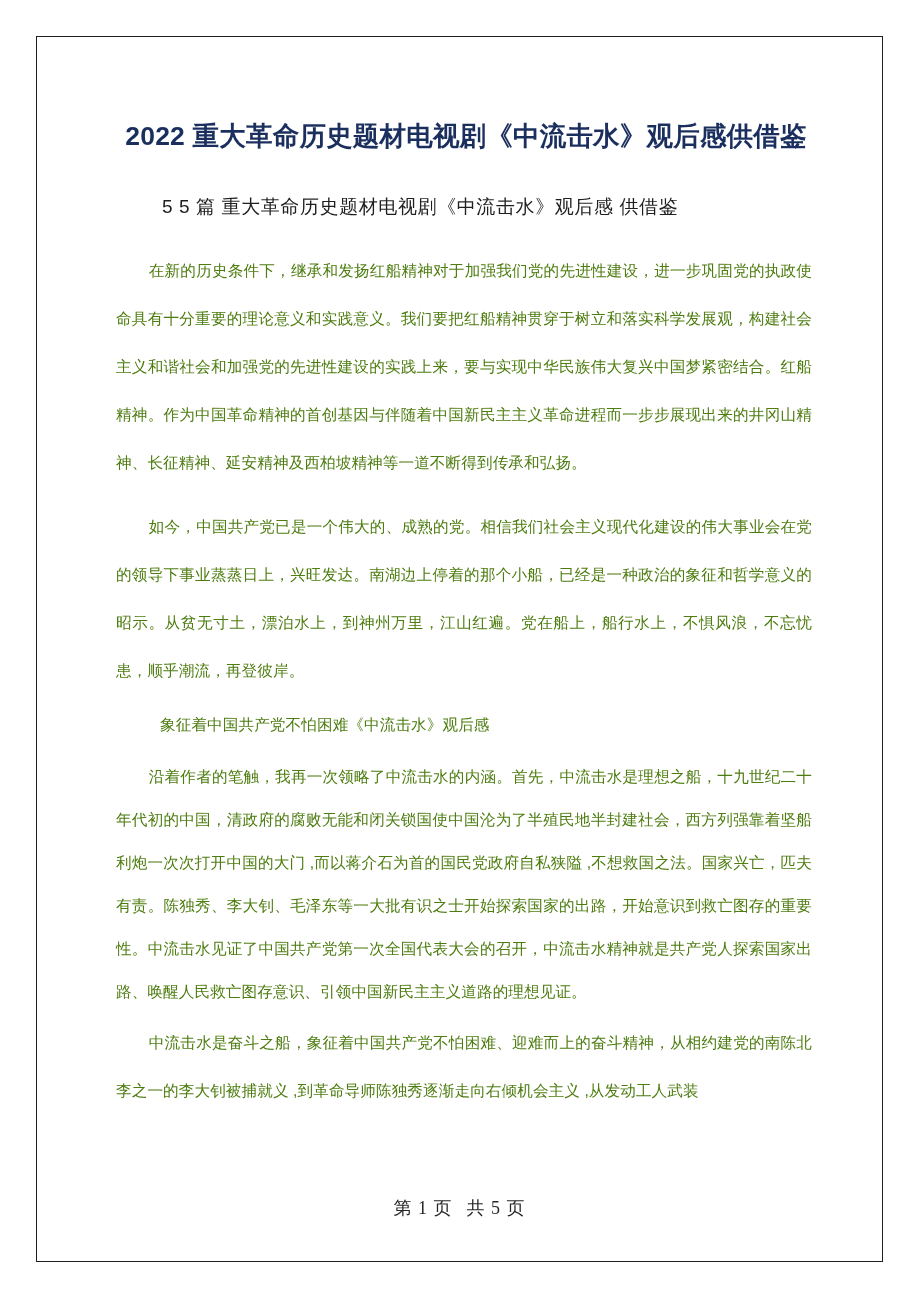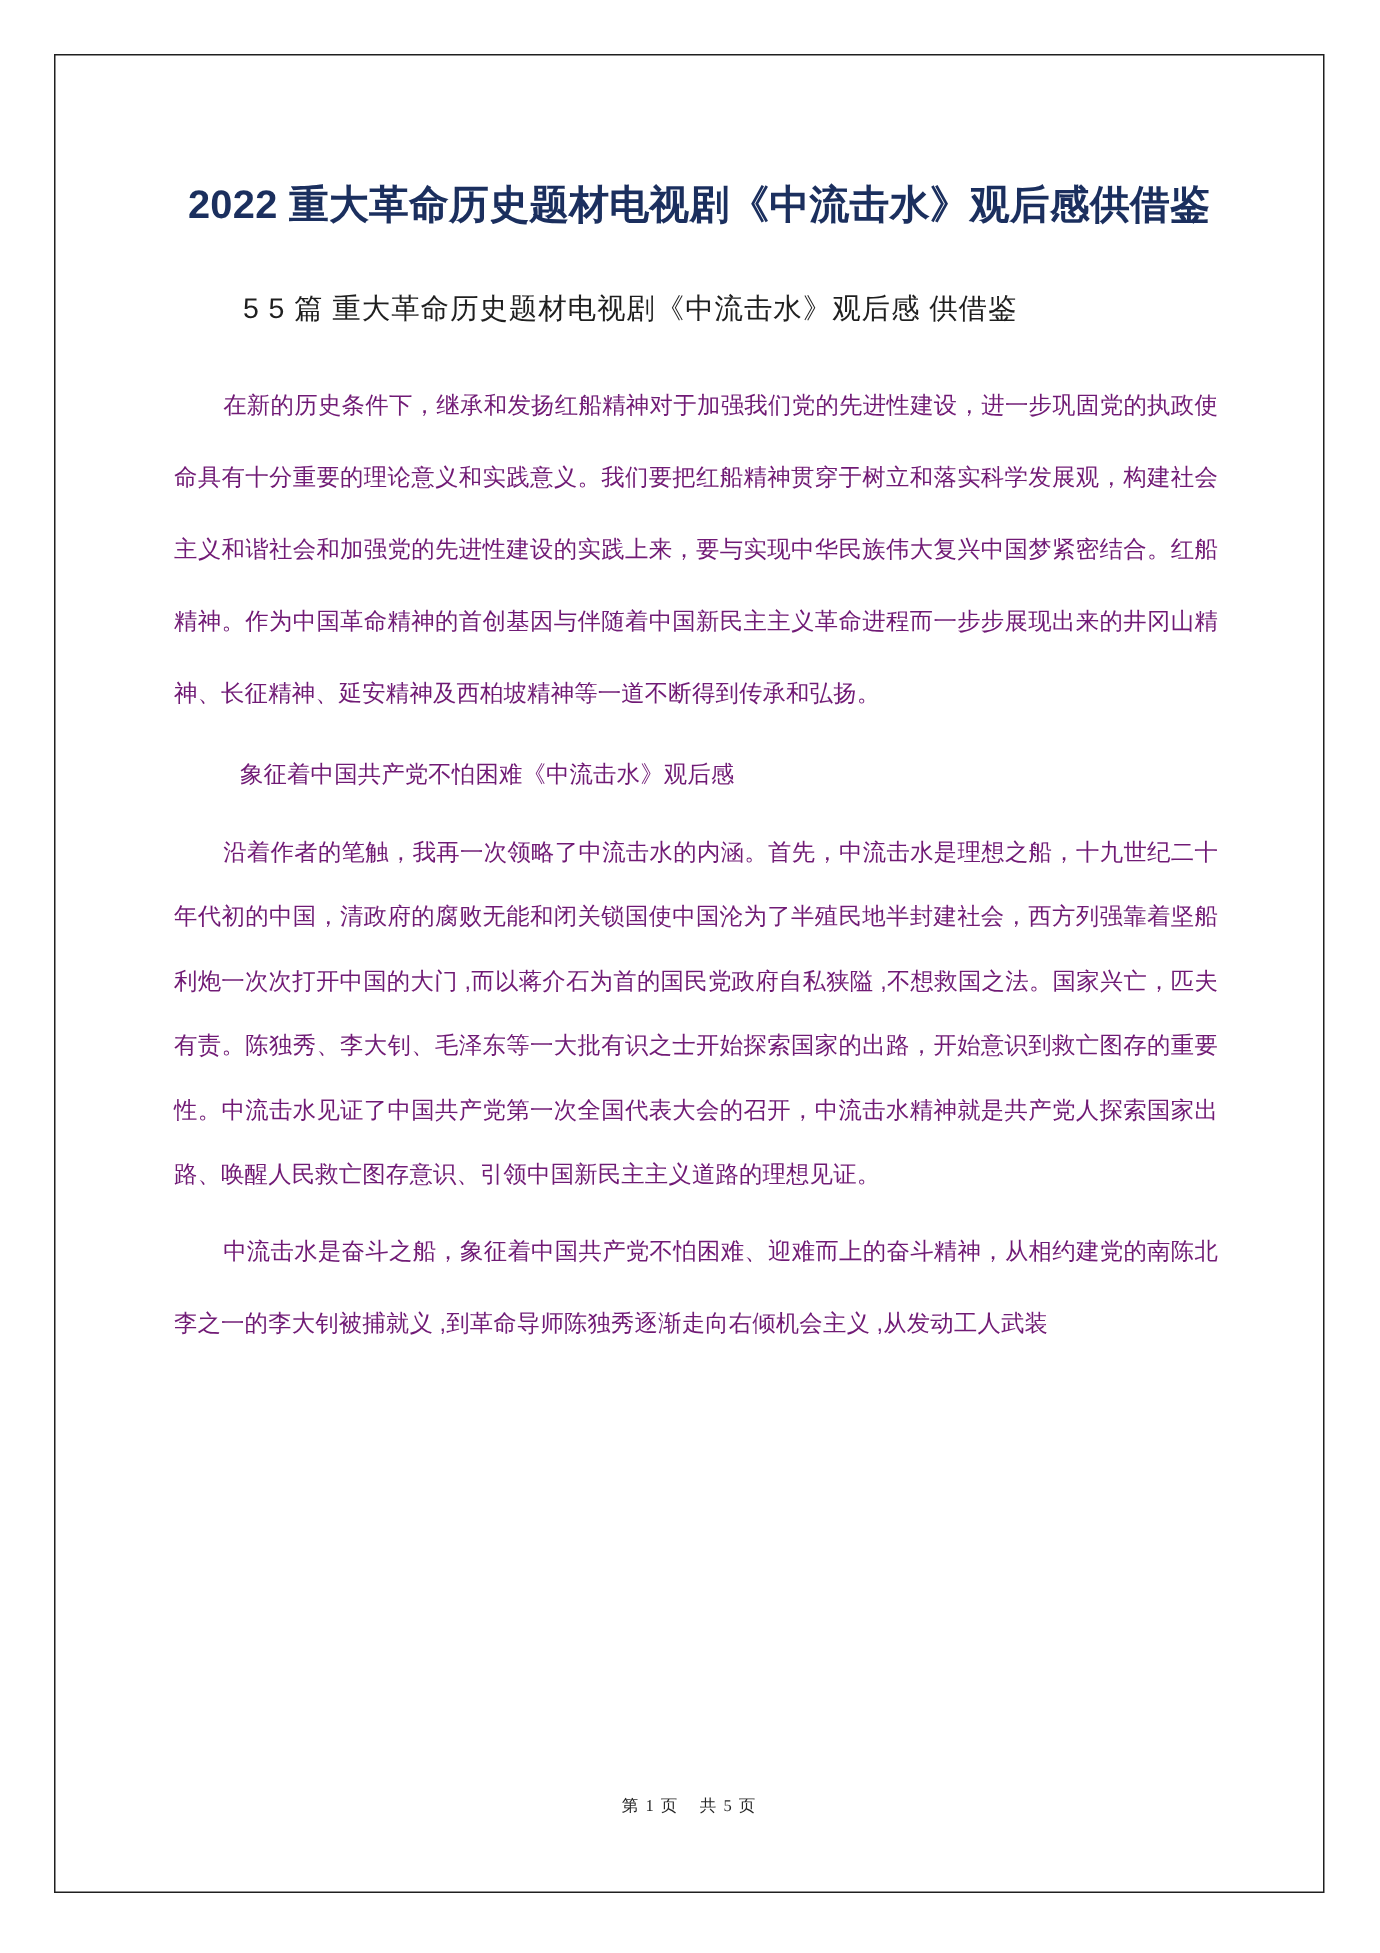--- a/index.html
+++ b/index.html
@@ -64,21 +64,21 @@
     padding-top: 40px;
     padding-left: 46px;
     letter-spacing: 0.6px;
     white-space: nowrap;
   }
 
   
   .para {
     font-size: 15.6px;
     line-height: 48px;
-    color: #701a75;
+    color: #4d7c0f;
     margin: 0;
     text-align: justify;
     text-justify: inter-ideograph;
     letter-spacing: 0.1px;
     width: 696px;
   }
   .para.indent { text-indent: 2.1em; }
   .para.gap-lg  { margin-top: 25px; }
   .para.gap-md  { margin-top: 16px; }
   .para.gap-sm  { margin-top: 6px; }
@@ -90,41 +90,42 @@
   }
 
   
   #footer {
     position: absolute;
     left: 36px;
     top: 1196px;
     width: 847px;
     text-align: center;
     font-family: "Liberation Serif", "DejaVu Serif", serif;
-    font-size: 11px;
+    font-size: 18px;
     color: #262626;
     letter-spacing: 1px;
   }
   #footer .fsep { display: inline-block; width: 14px; }
 </style>
 </head>
 <body>
 
 <div id="page">
 
   <div id="page-border"></div>
 
   <div id="content">
 
     <h1 class="doc-title">2022 重大革命历史题材电视剧《中流击水》观后感供借鉴</h1>
 
     <p class="doc-subline">5 5 篇 重大革命历史题材电视剧《中流击水》观后感 供借鉴</p>
 
     <p class="para indent gap-lg">在新的历史条件下，继承和发扬红船精神对于加强我们党的先进性建设，进一步巩固党的执政使命具有十分重要的理论意义和实践意义。我们要把红船精神贯穿于树立和落实科学发展观，构建社会主义和谐社会和加强党的先进性建设的实践上来，要与实现中华民族伟大复兴中国梦紧密结合。红船精神。作为中国革命精神的首创基因与伴随着中国新民主主义革命进程而一步步展现出来的井冈山精神、长征精神、延安精神及西柏坡精神等一道不断得到传承和弘扬。</p>
 
+    <p class="para indent gap-md">如今，中国共产党已是一个伟大的、成熟的党。相信我们社会主义现代化建设的伟大事业会在党的领导下事业蒸蒸日上，兴旺发达。南湖边上停着的那个小船，已经是一种政治的象征和哲学意义的昭示。从贫无寸土，漂泊水上，到神州万里，江山红遍。党在船上，船行水上，不惧风浪，不忘忧患，顺乎潮流，再登彼岸。</p>
 
     <p class="para heading-line gap-sm">象征着中国共产党不怕困难《中流击水》观后感</p>
 
 
     <p class="para indent tight gap-sm">沿着作者的笔触，我再一次领略了中流击水的内涵。首先，中流击水是理想之船，十九世纪二十年代初的中国，清政府的腐败无能和闭关锁国使中国沦为了半殖民地半封建社会，西方列强靠着坚船利炮一次次打开中国的大门 ,而以蒋介石为首的国民党政府自私狭隘 ,不想救国之法。国家兴亡，匹夫有责。陈独秀、李大钊、毛泽东等一大批有识之士开始探索国家的出路，开始意识到救亡图存的重要性。中流击水见证了中国共产党第一次全国代表大会的召开，中流击水精神就是共产党人探索国家出路、唤醒人民救亡图存意识、引领中国新民主主义道路的理想见证。</p>
 
     <p class="para indent gap-sm">中流击水是奋斗之船，象征着中国共产党不怕困难、迎难而上的奋斗精神，从相约建党的南陈北李之一的李大钊被捕就义 ,到革命导师陈独秀逐渐走向右倾机会主义 ,从发动工人武装</p>
 
   </div>
 

